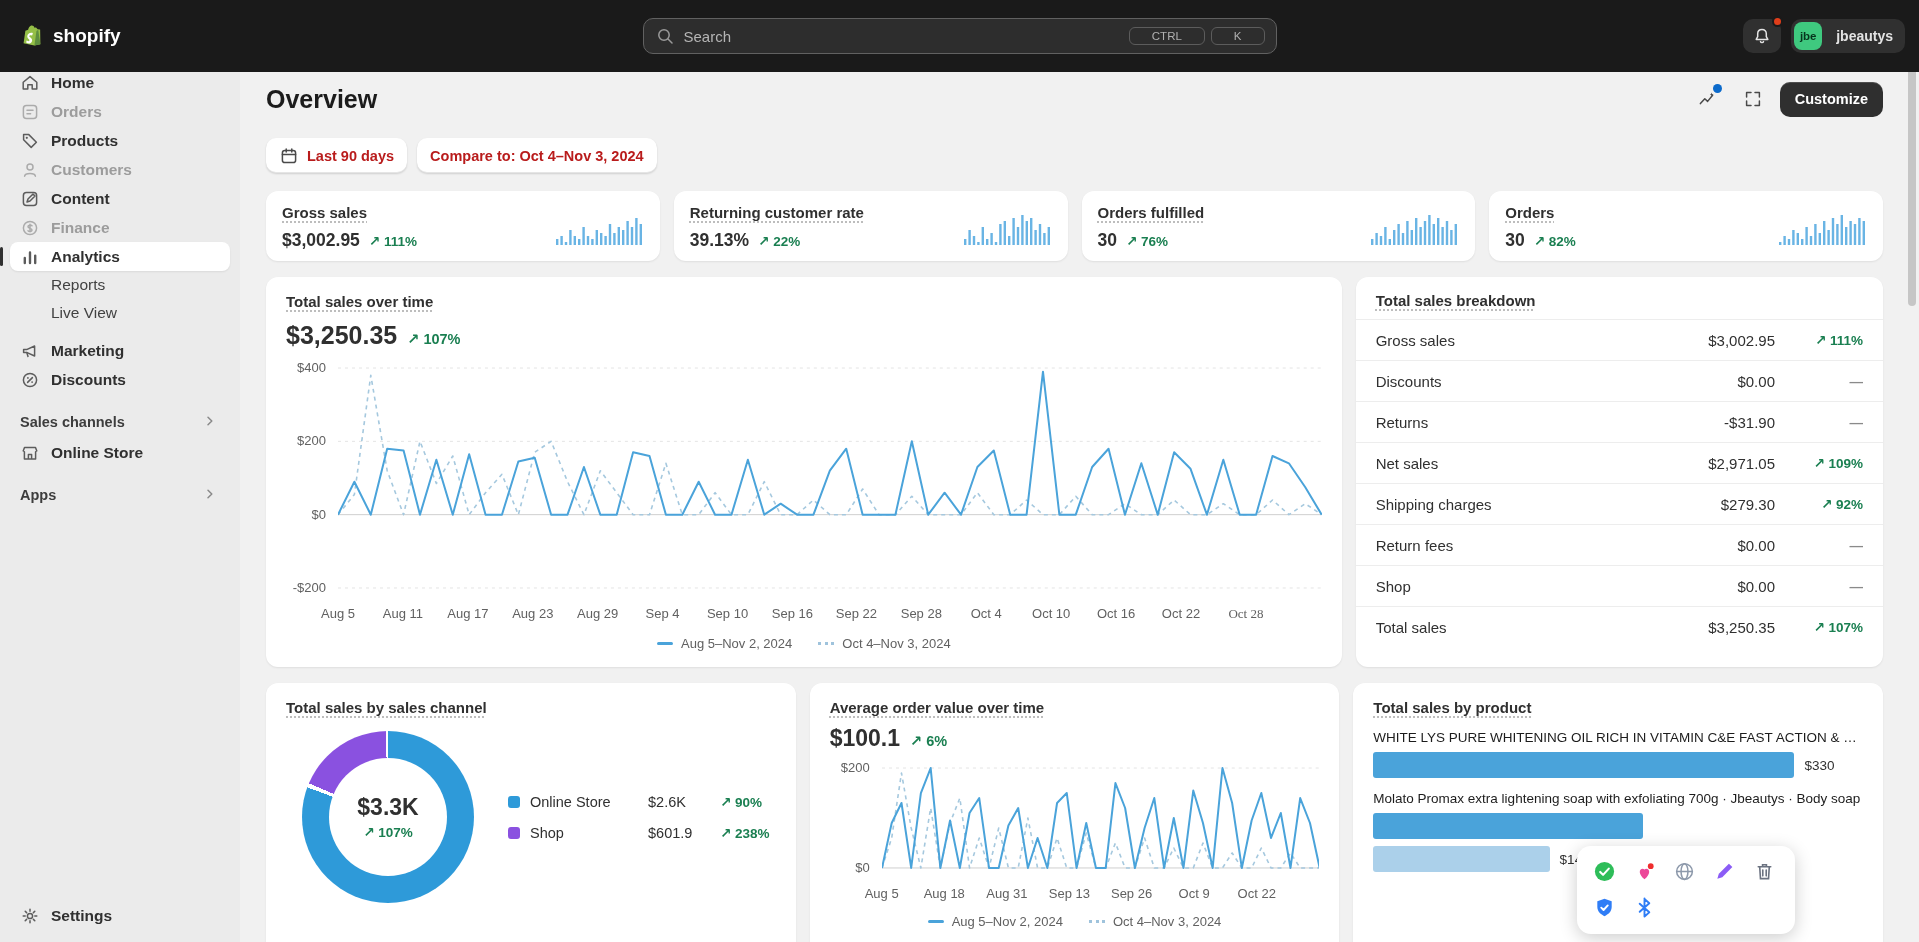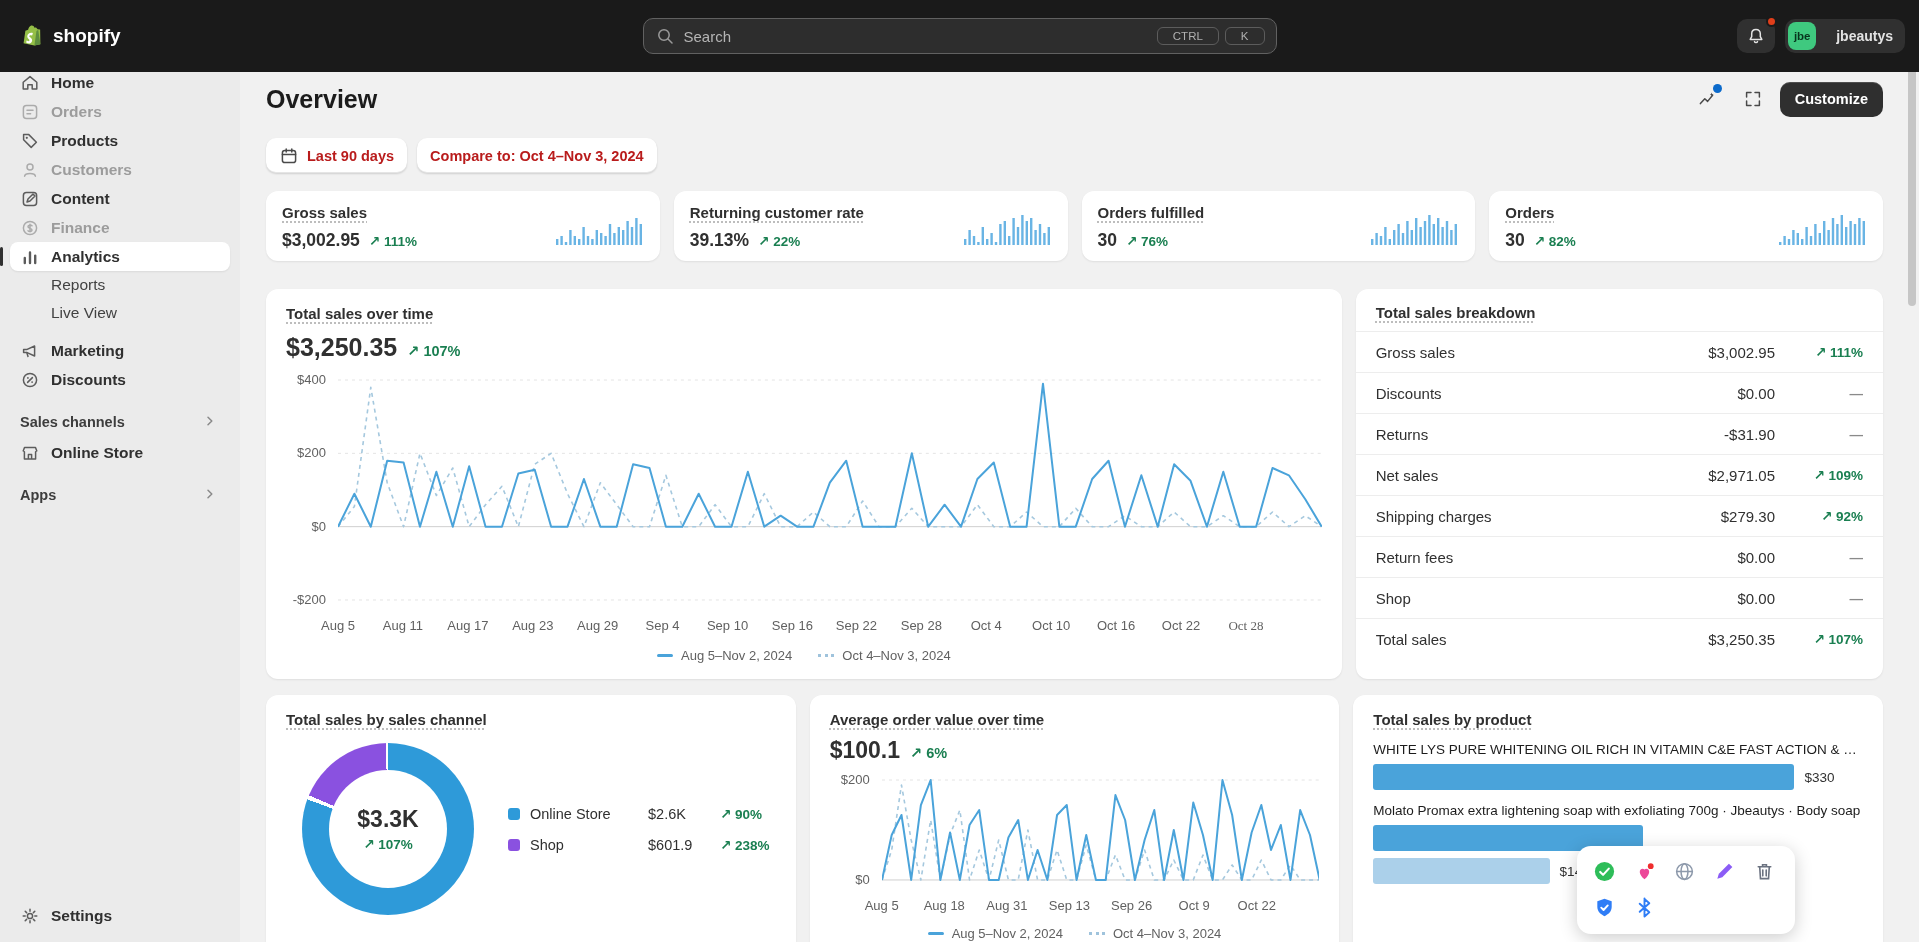--- a/index.html
+++ b/index.html
@@ -3,25 +3,25 @@
 <meta charset="utf-8">
 <style>
 *{box-sizing:border-box;margin:0;padding:0}
 html,body{width:1919px;height:942px;overflow:hidden;font-family:"Liberation Sans","DejaVu Sans",sans-serif;background:#f1f1f1;color:#303030}
 button{font-family:inherit}
 
 #topbar{position:fixed;top:0;left:0;right:0;height:72px;background:#1a1a1a;display:flex;align-items:center;z-index:50}
 .brand{display:flex;align-items:center;gap:7px;padding:0 20px;color:#fff;font-weight:700;font-size:19px;cursor:pointer}
 #searchbar{position:absolute;left:50%;transform:translateX(-50%);width:634px;height:36px;background:#2d2d2d;border:1px solid #616161;border-radius:10px;display:flex;align-items:center;padding:0 11px;gap:9px;color:#b5b5b5;font-size:15px;cursor:text}
 #searchbar .keys{margin-left:auto;display:flex;gap:6px}
-kbd{border:1px solid #5c5c5c;border-radius:6px;padding:2px 15px;font-size:11.5px;color:#b0b0b0;font-family:inherit}
+kbd{border:1px solid #5c5c5c;border-radius:6px;padding:2px 22px;font-size:11.5px;color:#b0b0b0;font-family:inherit}
 .top-right{margin-left:auto;display:flex;align-items:center;gap:10px;padding-right:14px}
 .iconbtn-dark{width:38px;height:34px;background:#303030;border:none;border-radius:10px;display:flex;align-items:center;justify-content:center;position:relative;cursor:pointer;color:#e3e3e3}
 .badge-dot{position:absolute;top:-3px;right:-2px;width:11px;height:11px;border-radius:50%;background:#e03e1a;border:2px solid #1a1a1a}
-.userchip{display:flex;align-items:center;gap:20px;background:#303030;border-radius:10px;padding:3px 12px 3px 3px;height:34px;cursor:pointer}
+.userchip{display:flex;align-items:center;gap:14px;background:#303030;border-radius:10px;padding:3px 12px 3px 3px;height:34px;cursor:pointer}
 .avatar{width:28px;height:28px;border-radius:8px;background:#3fc97f;color:#07341d;font-size:11.5px;font-weight:700;display:flex;align-items:center;justify-content:center}
 .uname{color:#e3e3e3;font-size:14px;font-weight:600}
 
 #sidebar{position:fixed;top:56px;left:0;bottom:0;width:240px;background:#ebebeb;padding:12px 10px 12px;z-index:40}
 .sb-item{position:relative;height:29px;border-radius:8px;display:flex;align-items:center;gap:11px;padding:0 10px;font-size:15.5px;font-weight:600;color:#303030;cursor:pointer;margin-bottom:0}
 .sb-item .sb-ic{width:20px;height:20px;display:flex;align-items:center;justify-content:center;color:#5c5c5c;flex:none}
 .sb-item.disabled{color:#9c9c9c}
 .sb-item.disabled .sb-ic{color:#ababab}
 .sb-item.selected{background:#fff;box-shadow:0 1px 2px rgba(0,0,0,.08)}
 .sb-item.selected::before{content:"";position:absolute;left:-10px;top:5px;width:3px;height:19px;border-radius:2px;background:#303030}
@@ -45,21 +45,21 @@
 
 .metrics{display:grid;grid-template-columns:repeat(4,1fr);gap:14px;margin-top:18px}
 .mcard{background:#fff;border-radius:12px;box-shadow:0 1px 2px rgba(0,0,0,.08);padding:13px 16px;display:flex;justify-content:space-between;height:70px;cursor:pointer}
 .mtitle{font-size:15px;font-weight:600;text-decoration:underline dotted #a8a8a8;text-underline-offset:4px;white-space:nowrap}
 .mval{margin-top:8px;display:flex;align-items:baseline;gap:9px}
 .mnum{font-size:17.5px;font-weight:700}
 .chg{color:#1a7f51;font-size:13.5px;font-weight:600;white-space:nowrap}
 .chg.dash{color:#8a8a8a}
 .spark{width:88px;height:42px;align-self:flex-end;flex:none}
 
-.row2{display:grid;grid-template-columns:2.04fr 1fr;gap:14px;margin-top:28px}
+.row2{display:grid;grid-template-columns:2.04fr 1fr;gap:14px;margin-top:16px}
 .card{background:#fff;border-radius:12px;box-shadow:0 1px 2px rgba(0,0,0,.08)}
 .cardpad{padding:16px 20px}
 .ctitle{font-size:15px;font-weight:600;text-decoration:underline dotted #a8a8a8;text-underline-offset:4px;display:inline-block;cursor:pointer}
 .bigval{display:flex;align-items:baseline;gap:10px;margin-top:10px}
 .bignum{font-size:25px;font-weight:700}
 .chg.big{font-size:14.5px}
 .chart-wrap{display:flex;margin-top:12px}
 .ylabels{width:52px;position:relative;flex:none}
 .ylab{position:absolute;right:12px;font-size:13px;color:#616161}
 .plot{flex:1;position:relative}

